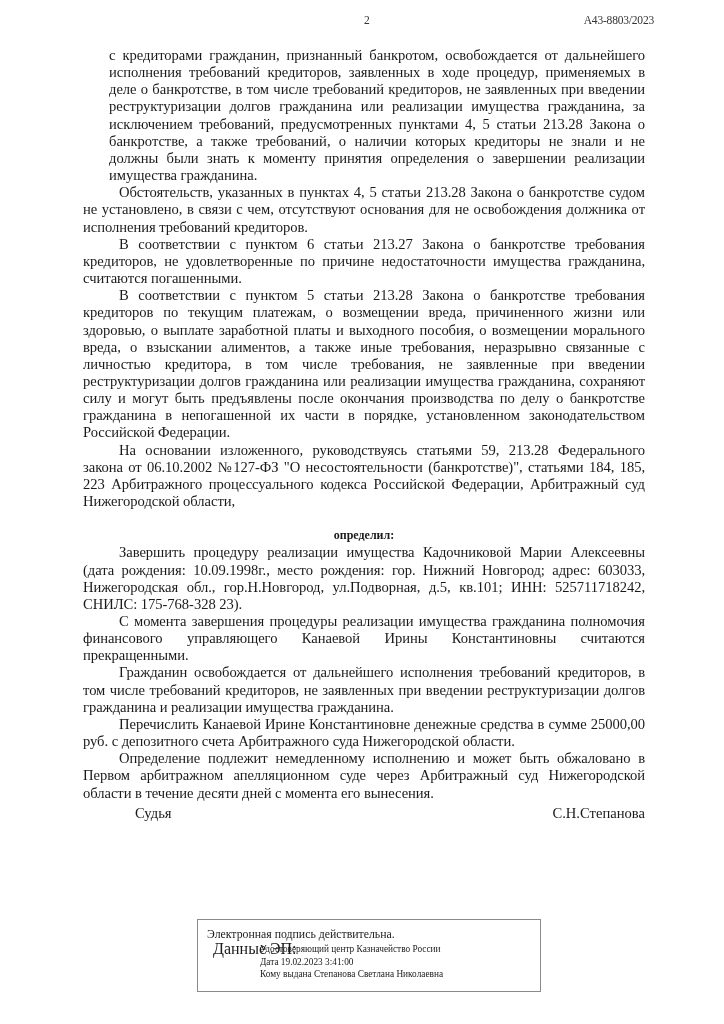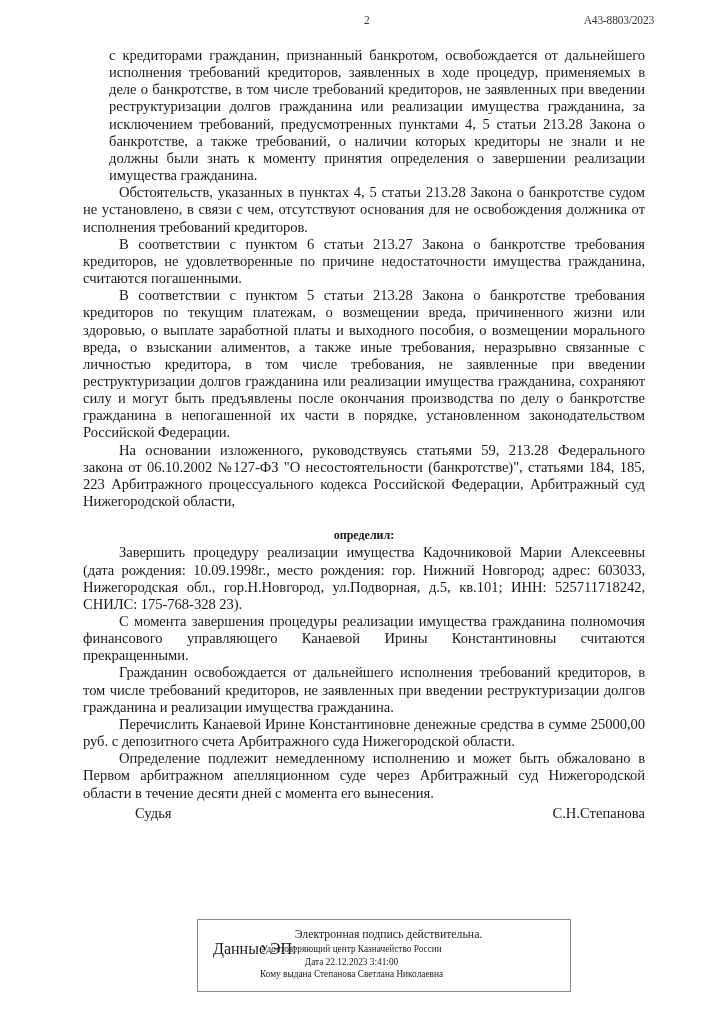--- a/index.html
+++ b/index.html
@@ -85,26 +85,25 @@
   .signature-row .name {
     position: absolute;
     right: 0;
     top: 0;
     text-align: center;
   }
   .esign-box {
     position: absolute;
     left: 197px;
     top: 919px;
-    width: 374px;
+    width: 344px;
     height: 73px;
     border: 1px solid #8a8a8a;
     box-sizing: border-box;
     background: #ffffff;
-    text-align: center;
   }
   .esign-inner {
     position: relative;
     padding: 7px 0 0 9px;
   }
   .esign-title {
     font-size: 11.8px;
     line-height: 14px;
     color: #1a1a1a;
   }
@@ -158,19 +157,19 @@
     <span class="role">Судья</span>
     <span class="name">С.Н.Степанова</span>
   </div>
 
   <div class="esign-box">
     <div class="esign-inner">
       <div class="esign-title">Электронная подпись действительна.</div>
       <div class="esign-label">Данные ЭП:</div>
       <div class="esign-details">
         <div>Удостоверяющий центр Казначейство России</div>
-        <div>Дата 22.12.2023 3:41:00</div>
+        <div>Дата 19.02.2023 3:41:00</div>
         <div>Кому выдана Степанова Светлана Николаевна</div>
       </div>
     </div>
   </div>
 
 </div>
 
 </body></html>

